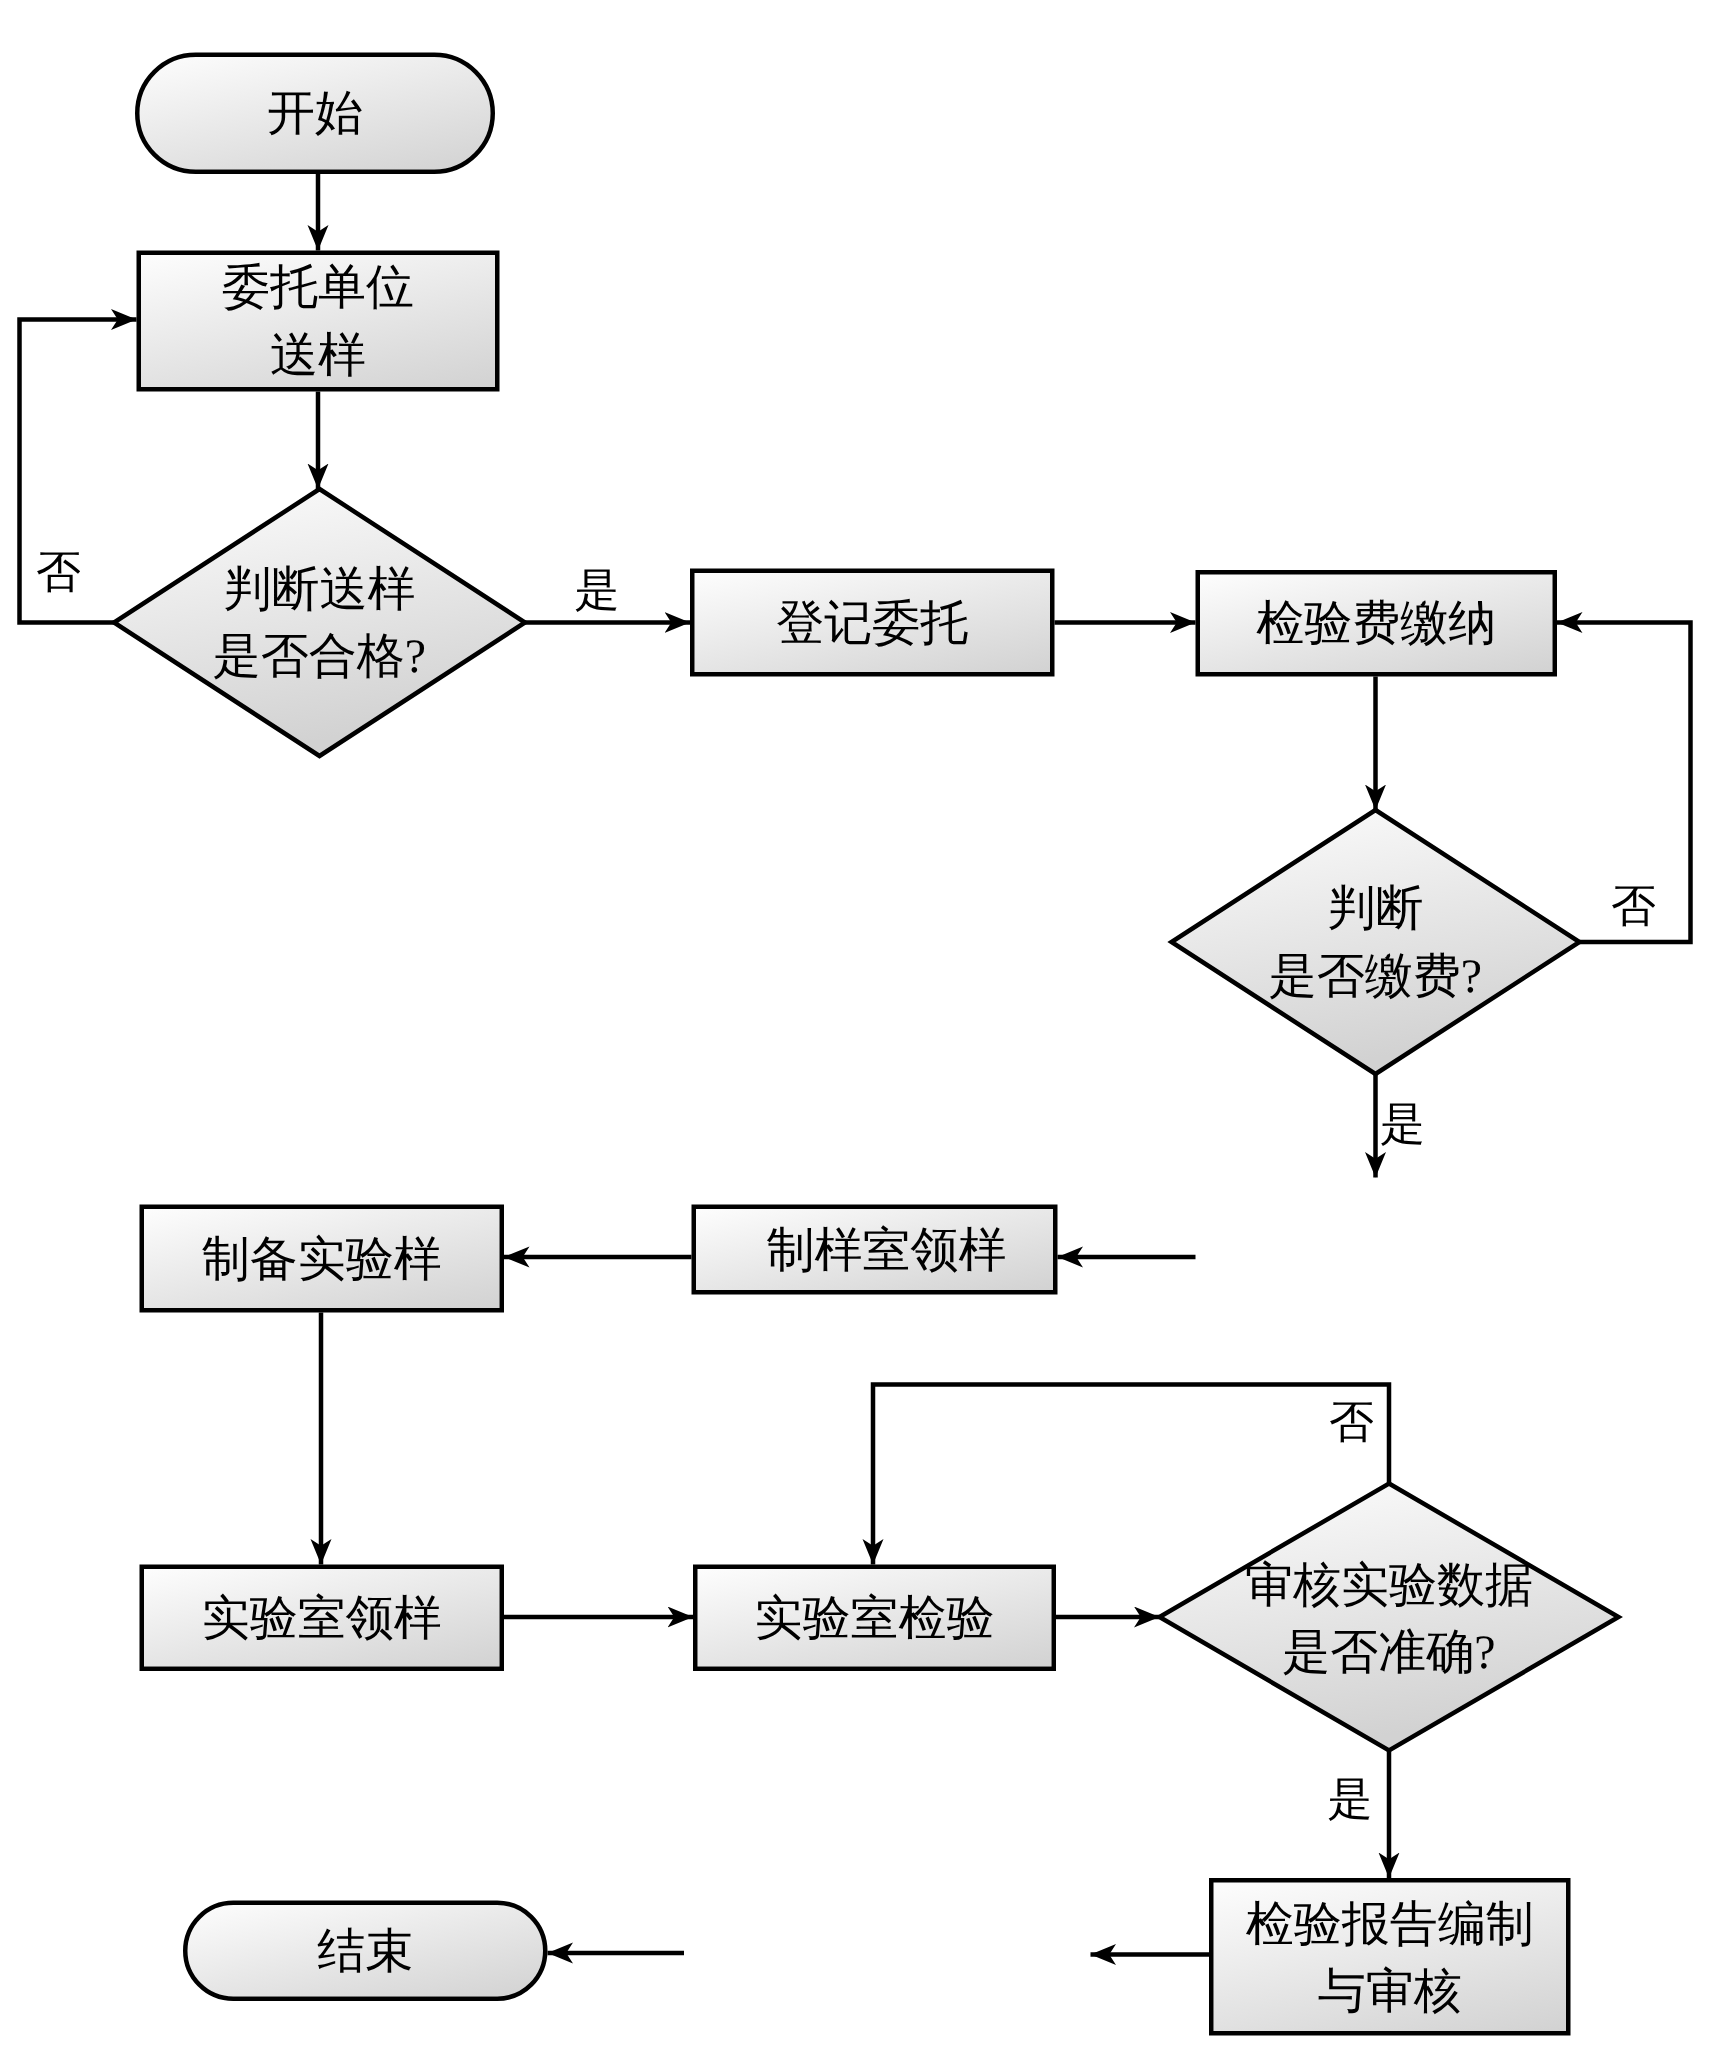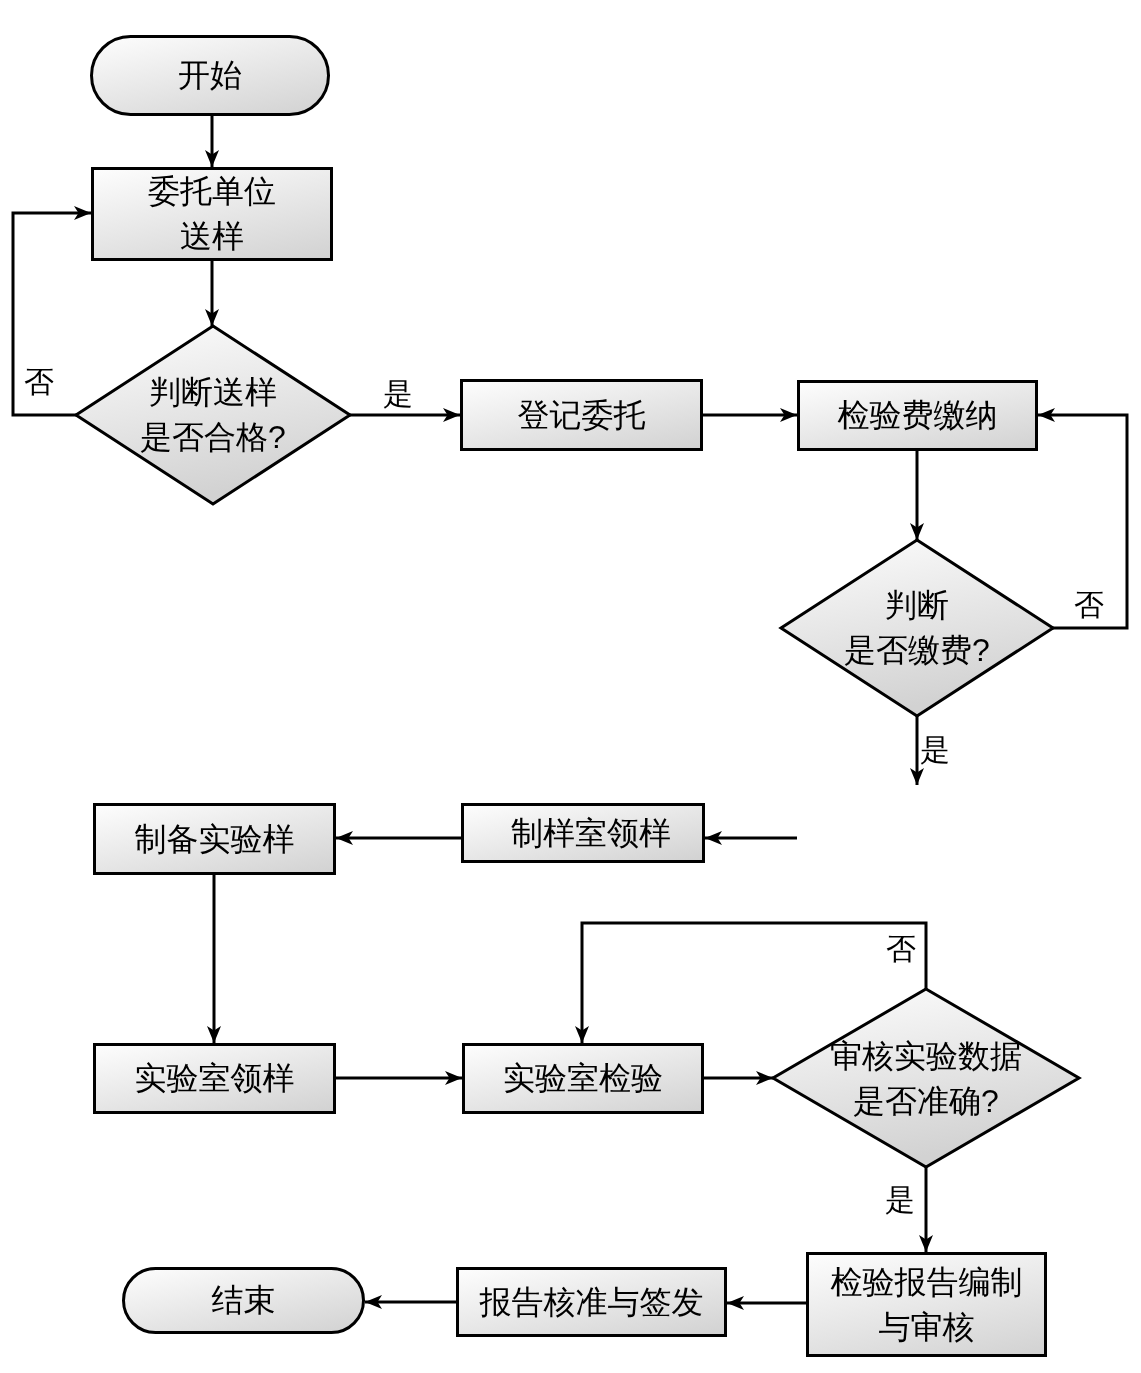--- a/index.html
+++ b/index.html
@@ -12,21 +12,21 @@
   html, body {
     margin: 0;
     padding: 0;
     background: var(--bg);
   }
   .canvas {
     position: relative;
     width: 1141px;
     height: 1373px;
     background: var(--bg);
-    font-family: Liberation Sans, sans-serif;
+    font-family: Liberation Serif, serif;
     color: var(--text);
     overflow: hidden;
   }
   .canvas > svg {
     position: absolute;
     left: 0; top: 0;
     width: 1141px; height: 1373px;
   }
   .node {
     position: absolute;
@@ -123,21 +123,20 @@
 
   <div class="node" style="left:93px; top:803px; width:243px; height:72px;">制备实验样</div>
 
   <div class="node" style="left:93px; top:1043px; width:243px; height:71px;">实验室领样</div>
 
   <div class="node" style="left:462px; top:1043px; width:242px; height:71px;">实验室检验</div>
 
   <div class="node" style="left:806px; top:1252px; width:241px; height:105px;">检验报告编制
 与审核</div>
 
-  <div class="node" style="left:456px; top:1267px; width:271px; height:70px;">报告核准与签发</div>
 
   <div class="node terminator" style="left:122px; top:1267px; width:243px; height:67px;">结束</div>
 
   <div class="dlabel" style="left:93px; top:355px; width:240px; height:120px;">判断送样
 是否合格?</div>
 
   <div class="dlabel" style="left:797px; top:568px; width:240px; height:120px;">判断
 是否缴费?</div>
 
   <div class="dlabel" style="left:776px; top:1019px; width:300px; height:120px;">审核实验数据

